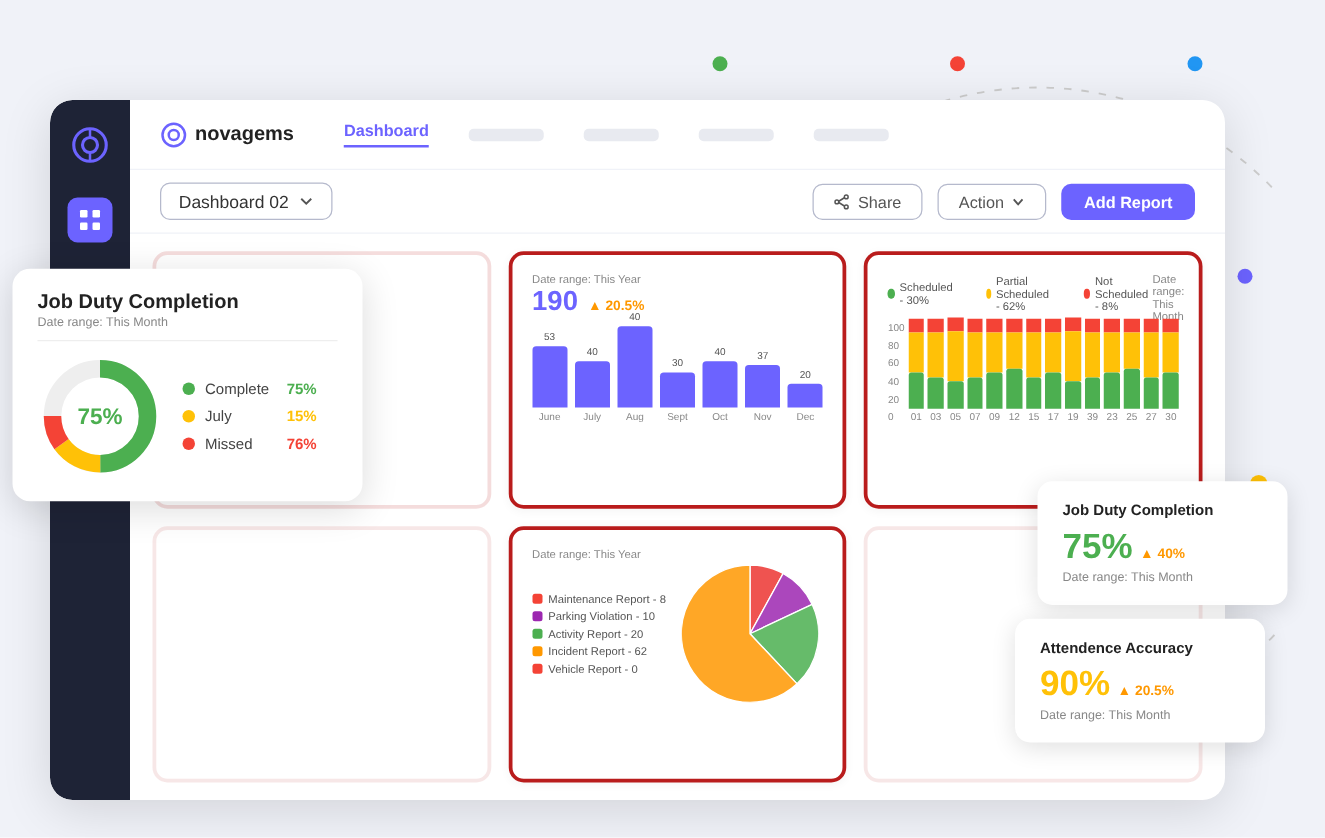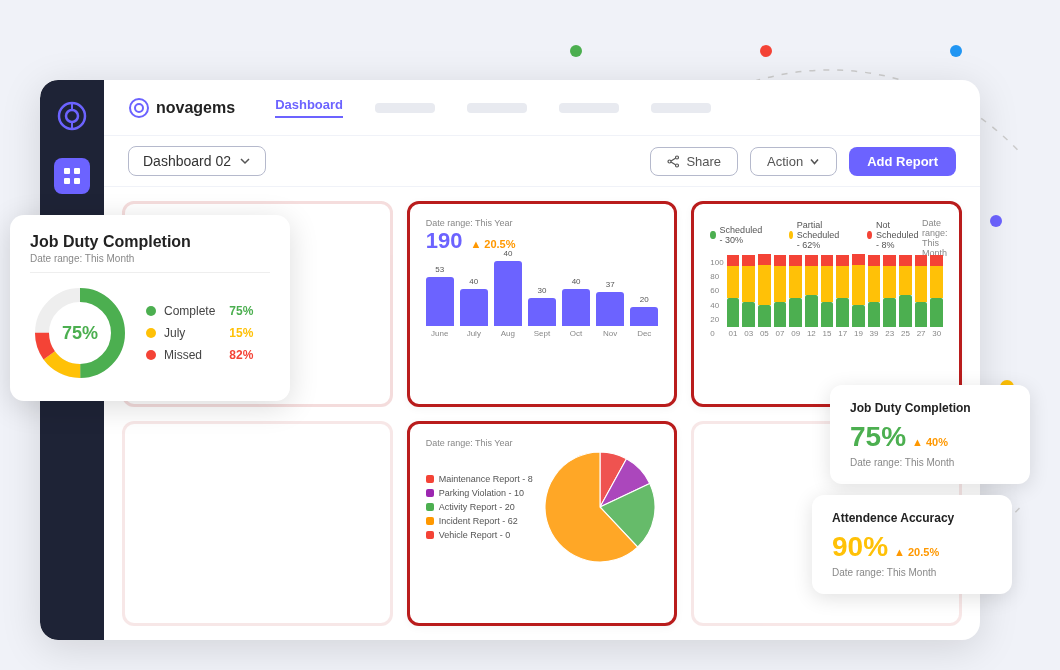--- a/index.html
+++ b/index.html
@@ -737,21 +737,21 @@
     <span class="legend-value" style="color:#4caf50;font-size:12px;">75%</span>
   </div>
         <div class="legend-item">
     <span class="legend-dot" style="background:#ffc107;"></span>
     <span style="font-size:12px;color:#444;">July</span>
     <span class="legend-value" style="color:#ffc107;font-size:12px;">15%</span>
   </div>
         <div class="legend-item">
     <span class="legend-dot" style="background:#f44336;"></span>
     <span style="font-size:12px;color:#444;">Missed</span>
-    <span class="legend-value" style="color:#f44336;font-size:12px;">82%</span>
+    <span class="legend-value" style="color:#f44336;font-size:12px;">76%</span>
   </div>
       </div>
   </div>
 </div>
 
 <div class="stat-card" style="top:385px;left:830px;">
   <div class="stat-card-title">Job Duty Completion</div>
   <div style="display:flex;align-items:baseline;">
     <span class="stat-card-value" style="color:#4caf50;">75%</span>
     <span class="stat-card-change" style="color:#ff9800;">▲ 40%</span>

